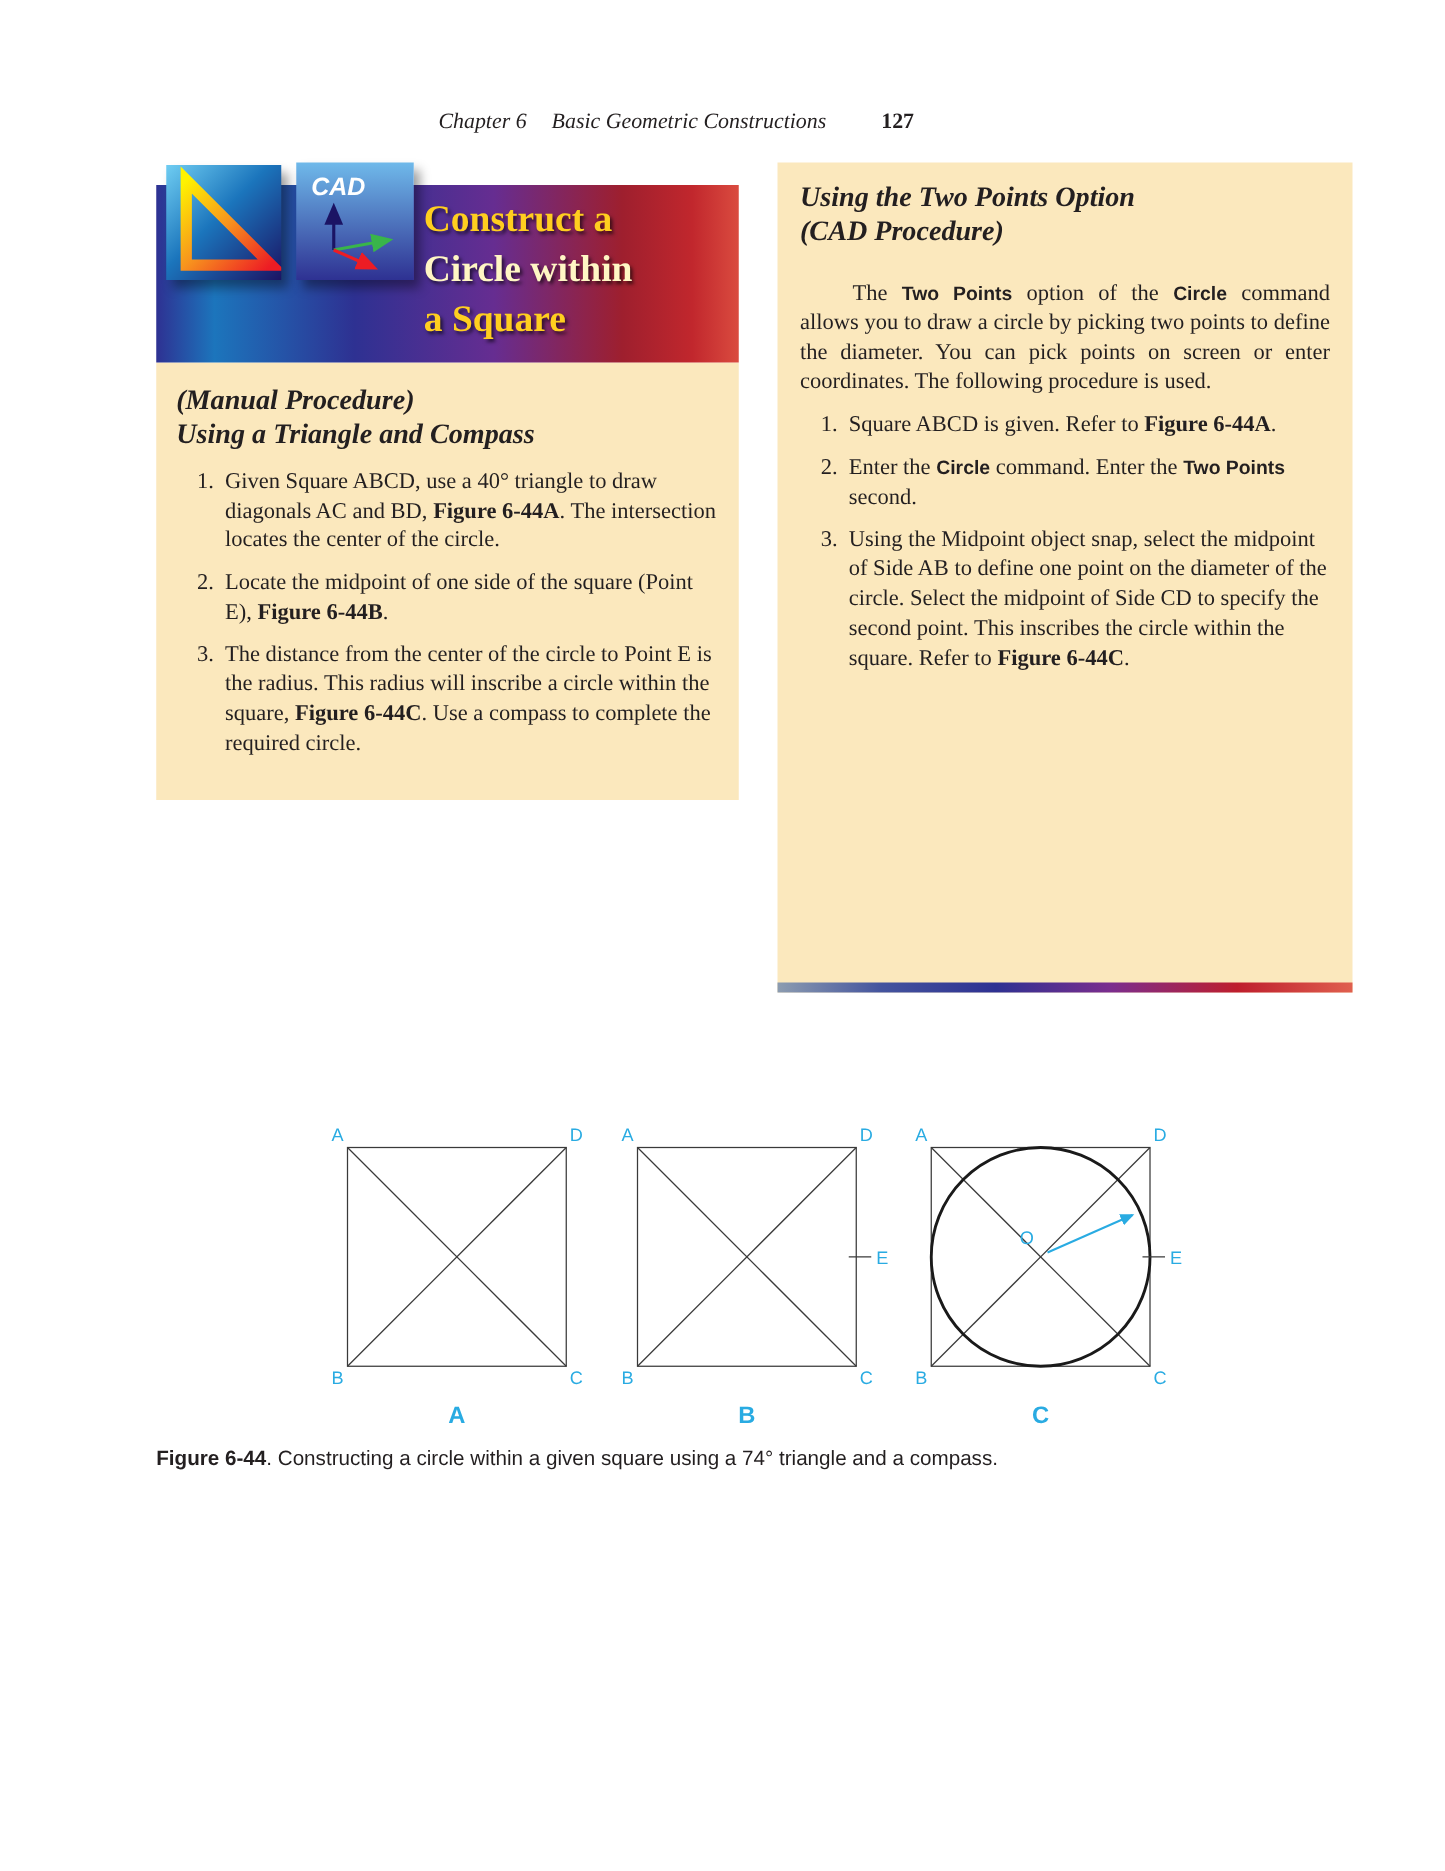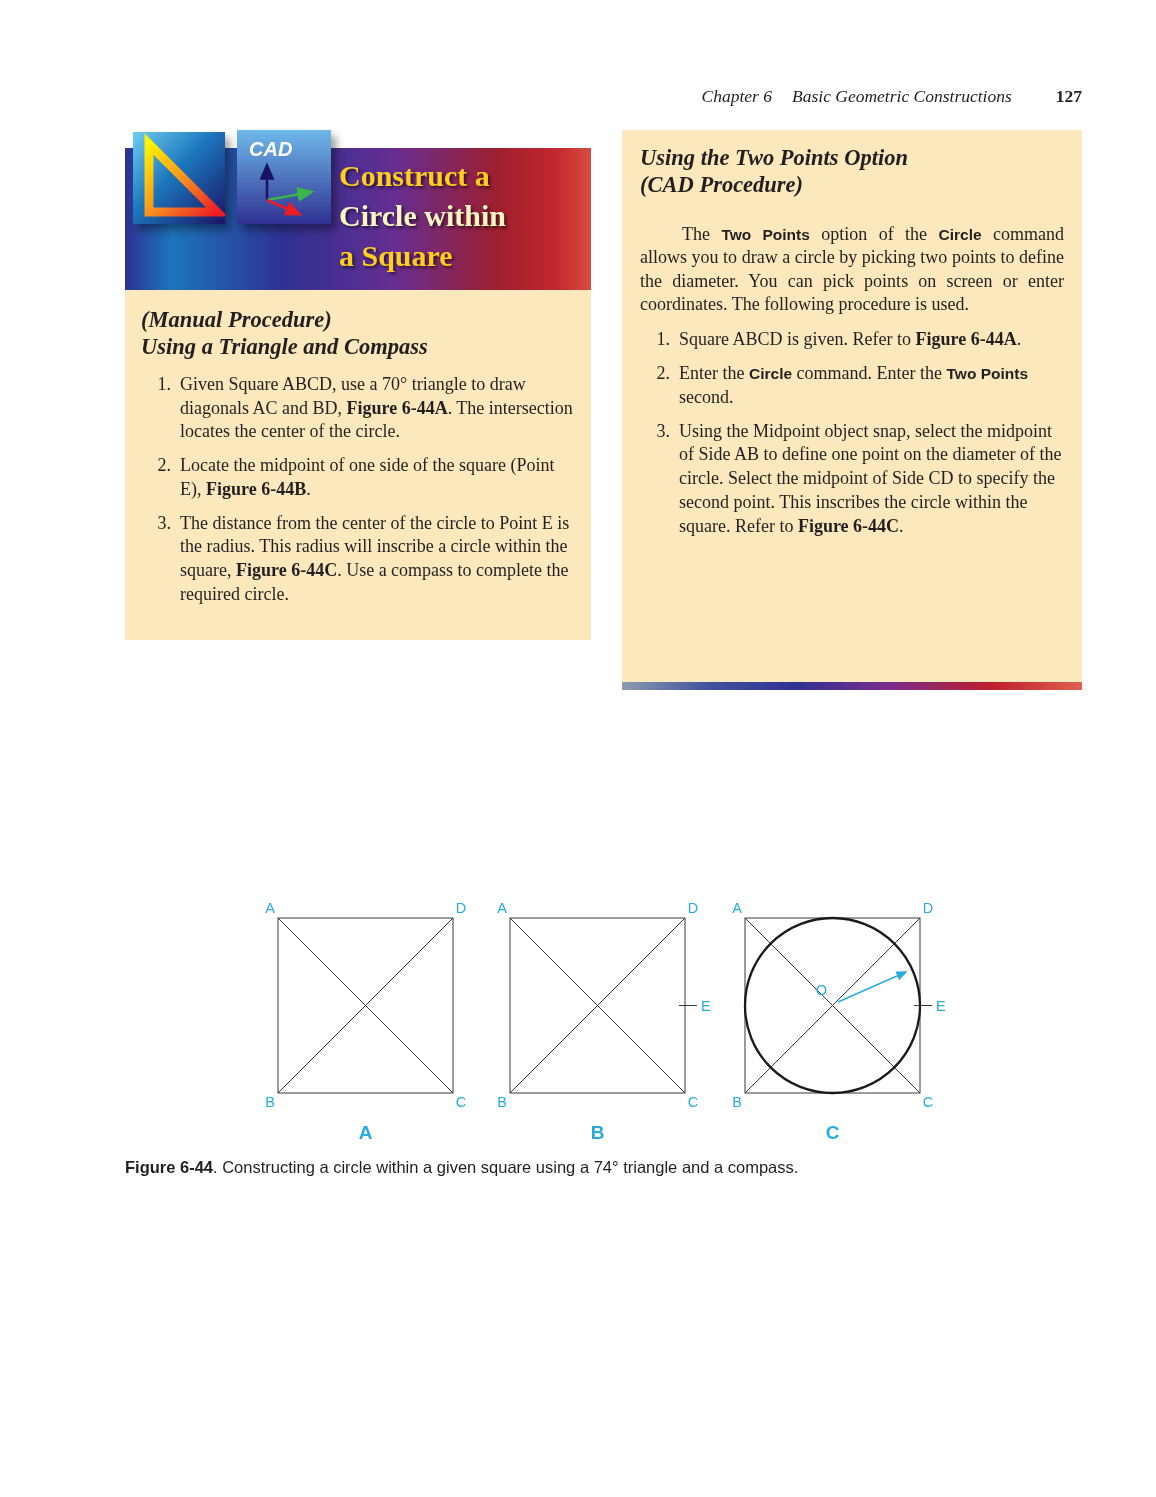--- a/index.html
+++ b/index.html
@@ -8,21 +8,21 @@
     width:1156px;height:1497px;
     background:#ffffff;
     font-family:"Liberation Serif", serif;
     color:#231F20;
     overflow:hidden;
   }
 
   
   .running-head{
     position:absolute;top:86px;left:0;right:74px;
-    display:flex;justify-content:flex-end;align-items:baseline;
+    display:flex;justify-content:center;align-items:baseline;
     font-style:italic;font-size:17.5px;color:#231F20;
   }
   .running-head .chapter{margin-right:20px;}
   .running-head .pagenum{font-style:normal;font-weight:bold;margin-left:44px;}
 
   
   .left-panel{position:absolute;left:125px;top:148px;width:466px;}
   .banner{
     position:relative;height:142px;
     background:linear-gradient(90deg,#2E3192 0%, #1C75BC 10%, #2E3192 34%, #662D91 58%, #9E1F2E 80%, #C1272D 92%, #DA4B3F 100%);
@@ -56,21 +56,21 @@
 
   .steps{list-style:none;margin:12px 0 0;padding:0;font-size:18px;line-height:1.32;}
   .steps li{display:flex;margin-bottom:10px;}
   .steps .num{flex:none;width:30px;text-align:right;margin-right:9px;}
   .steps .step-body{flex:1;}
   .b{font-weight:bold;}
   .cmd{font-weight:bold;font-family:"Liberation Sans",sans-serif;font-size:15.5px;}
 
   
   .right-panel{
-    position:absolute;left:622px;top:130px;width:460px;height:560px;
+    position:absolute;left:622px;top:130px;width:460px;height:664px;
     background:#FBE8BD;padding:14px 18px 0;box-sizing:border-box;
   }
   .right-panel .gradient-bar{
     position:absolute;left:0;right:0;bottom:0;height:8px;
     background:linear-gradient(90deg,#8C9CB0 0%,#44549E 18%,#2E3192 38%,#7B2D8E 58%,#BE1E2D 80%,#E0604F 100%);
   }
   .intro{font-size:18px;line-height:1.3;text-align:justify;text-indent:42px;margin:24px 0 8px;}
 
   
   .figures{position:absolute;left:0;top:900px;width:1156px;height:256px;}
@@ -146,21 +146,21 @@
     </div>
 
     <div class="left-content">
       <div class="section-heading">
         <span>(Manual Procedure)</span>
         <span>Using a Triangle and Compass</span>
       </div>
       <ol class="steps">
           <li>
             <span class="num">1.</span>
-            <span class="step-body"><span>Given Square ABCD, use a 70° triangle to draw diagonals AC and BD, </span><span class="b">Figure 6-44A</span><span>. The intersection locates the center of the circle.</span></span>
+            <span class="step-body"><span>Given Square ABCD, use a 40° triangle to draw diagonals AC and BD, </span><span class="b">Figure 6-44A</span><span>. The intersection locates the center of the circle.</span></span>
           </li>
           <li>
             <span class="num">2.</span>
             <span class="step-body"><span>Locate the midpoint of one side of the square (Point E), </span><span class="b">Figure 6-44B</span><span>.</span></span>
           </li>
           <li>
             <span class="num">3.</span>
             <span class="step-body"><span>The distance from the center of the circle to Point E is the radius. This radius will inscribe a circle within the square, </span><span class="b">Figure 6-44C</span><span>. Use a compass to complete the required circle.</span></span>
           </li>
         </ol>

